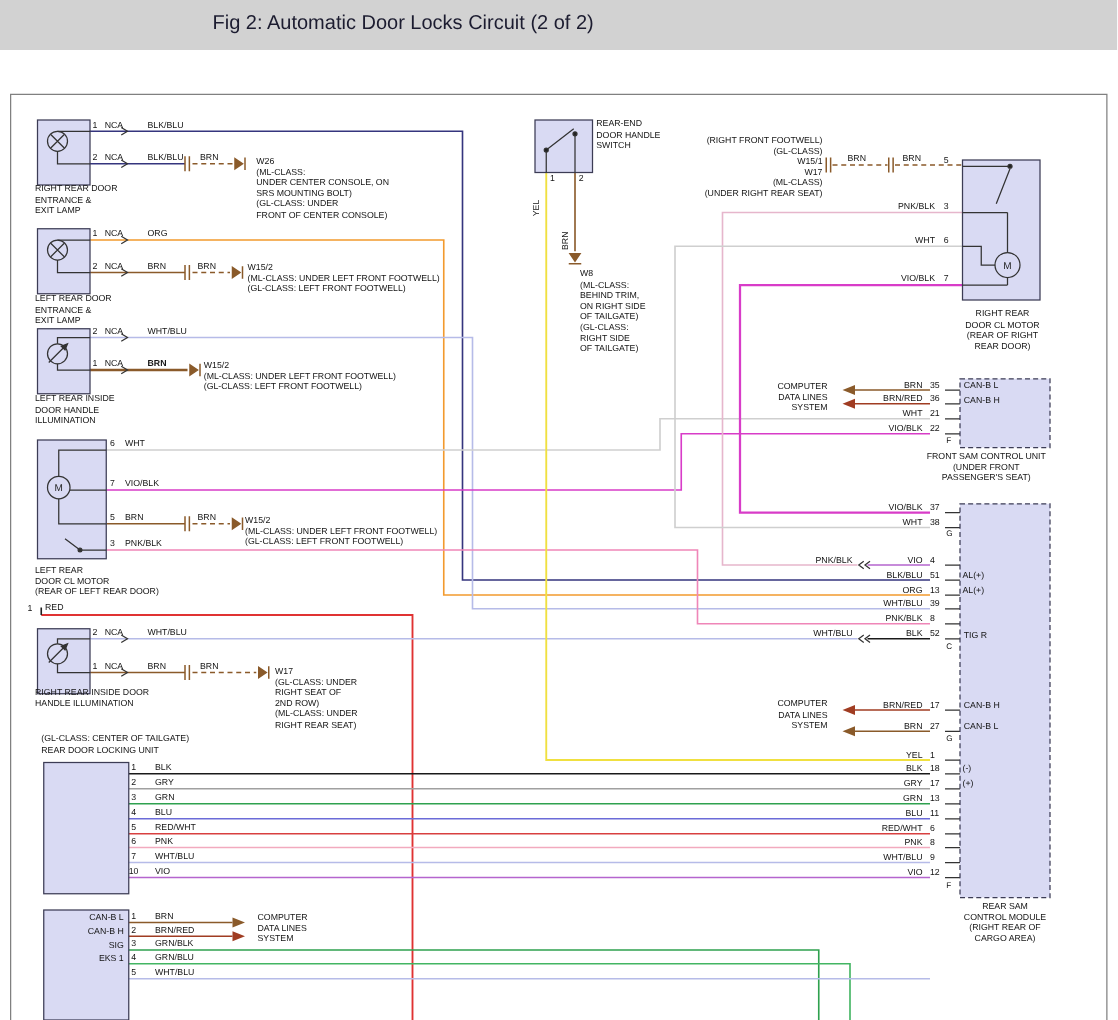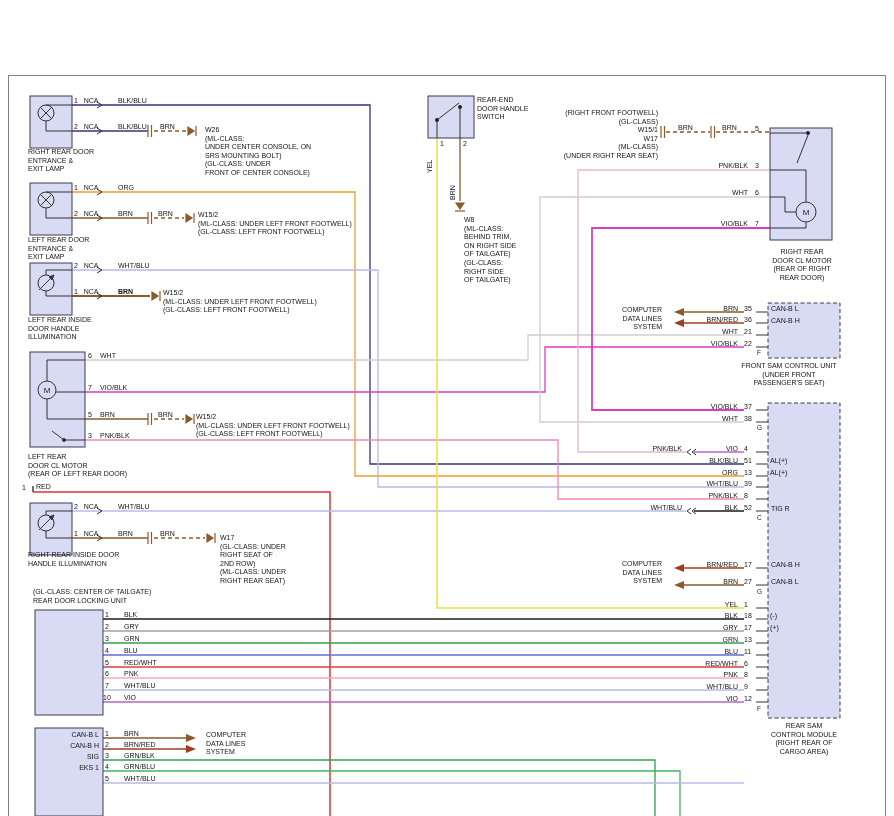--- a/index.html
+++ b/index.html
@@ -12,20 +12,23 @@
   .b{font-weight:bold;}
   .sm{font-size:6.5px;}
   .v{transform:rotate(-90deg);transform-origin:left top;}
   svg{position:absolute;left:0;top:0;}
 </style>
 </head>
 <body>
 
 <div class="page">
 
+  <div class="hdr">
+    <div class="t">Fig 2: Automatic Door Locks Circuit (2 of 2)</div>
+  </div>
 
   <svg width="894" height="816" viewBox="0 0 894 816">
 
     <path d="M8.5,816 L8.5,75.5 L885.5,75.5 L885.5,816" fill="none" stroke="#808080"></path>
 
     <g fill="none" stroke-width="1.3">
 
       <path d="M72,105 H370 V464 H744" stroke="#35357e"></path>
       <path d="M72,131 H148" stroke="#35357e"></path>
       <path d="M154,131 H186" stroke="#8a5a2a" stroke-dasharray="4 3"></path>

